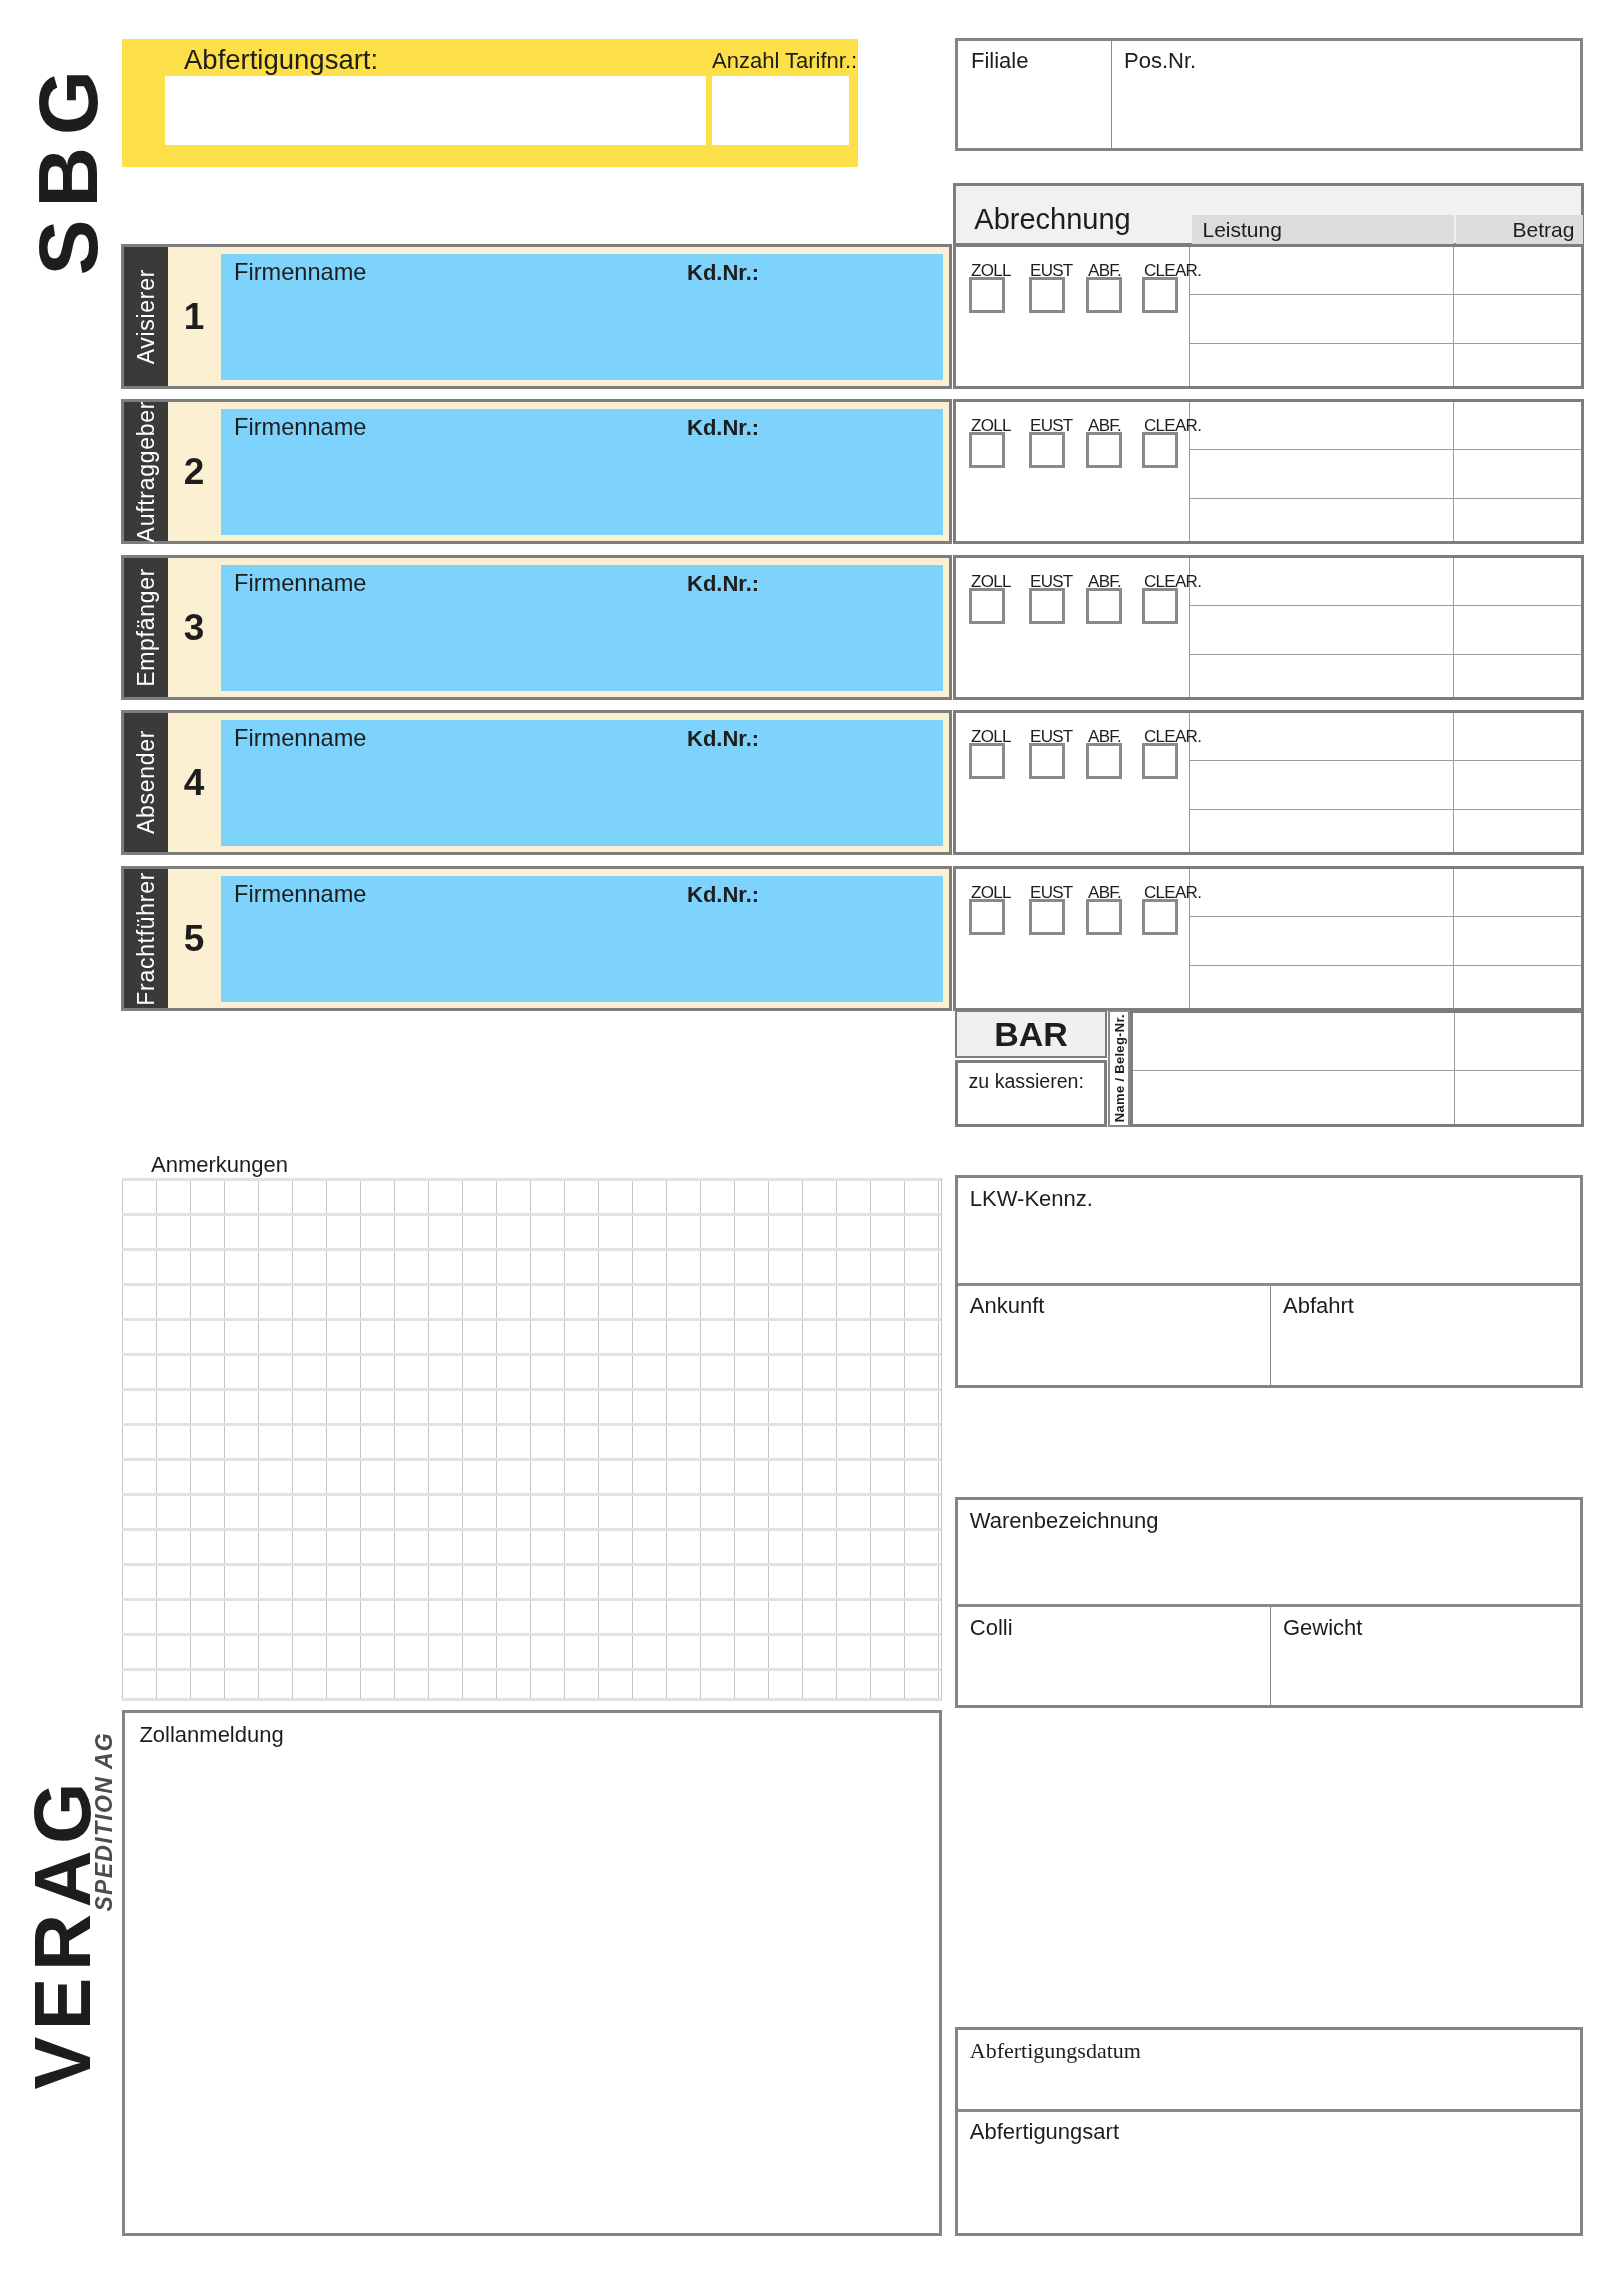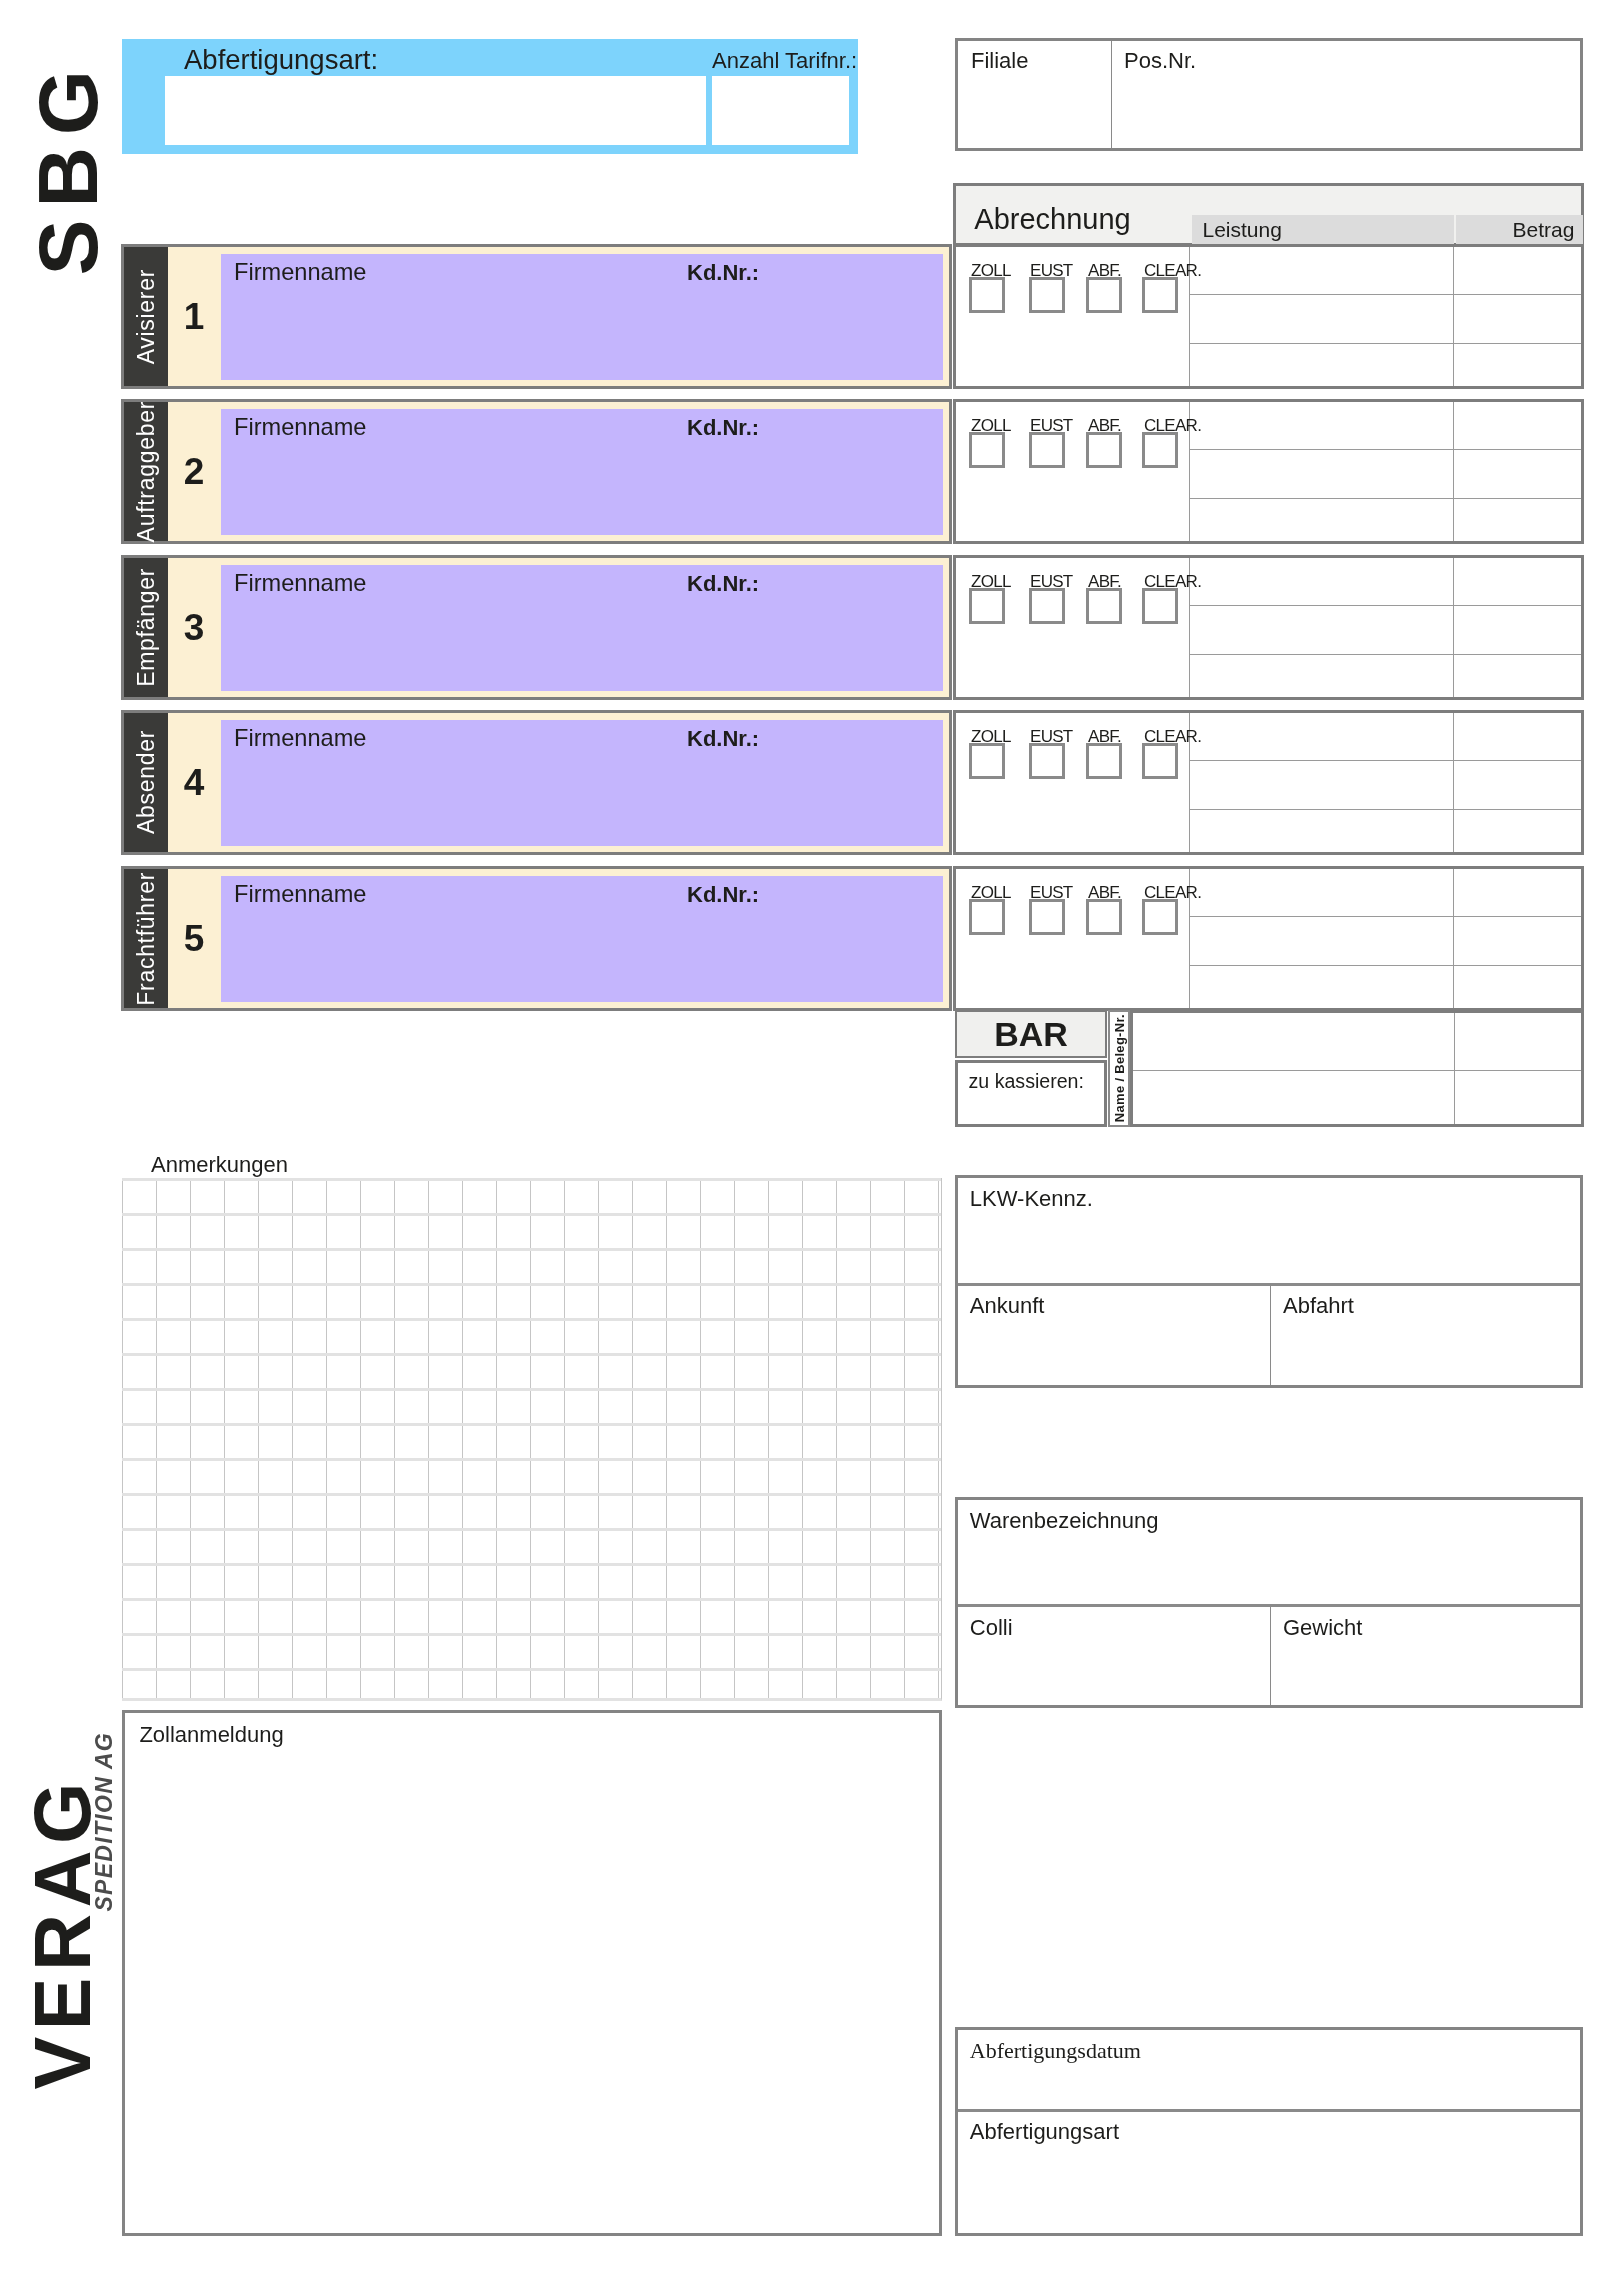--- a/index.html
+++ b/index.html
@@ -2,21 +2,21 @@
 <html style="font-size:10.5px"><head>
 <meta charset="utf-8">
 <style>
   html,body{margin:0;padding:0;background:#fff;}
   body{width:1623px;height:2295px;position:relative;font-family:"Liberation Sans",sans-serif;color:#1d1d1b;}
   .abs{position:absolute;}
   .vtext{writing-mode:vertical-rl;transform:rotate(180deg);white-space:nowrap;}
   .flexc{display:flex;align-items:center;justify-content:center;}
 
   
-  .band{left:122px;top:39px;width:736px;height:115px;background:#7dd3fc;}
+  .band{left:122px;top:39px;width:736px;height:128px;background:#fde047;}
   .band-label{left:62px;top:5.2px;font-size:27.5px;}
   .input1{left:43px;top:37px;width:541px;height:69px;background:#fff;}
   .band-label2{left:590px;top:9.2px;font-size:22px;}
   .input2{left:590px;top:37px;width:137px;height:69px;background:#fff;}
 
   .filiale-box{left:955px;top:38px;width:628px;height:113px;border:3.3px solid #848484;background:#fff;box-sizing:border-box;}
   .filiale-div{left:153px;top:0;width:1.3px;height:100%;background:#8a8a8a;}
   .lbl34{font-size:22px;}
   .lbl30{font-size:19.6px;}
 
@@ -35,21 +35,21 @@
   .cb-label{top:14px;font-size:17px;letter-spacing:-0.7px;}
   .cb{top:30px;width:30px;height:30px;border:3.9px solid #8a8a8a;background:#fff;}
   .cbx0{left:13px;} .cbx1{left:73px;} .cbx2{left:130px;} .cbx3{left:186px;}
   .clx0{left:15px;} .clx1{left:74px;} .clx2{left:132px;} .clx3{left:188px;}
 
   
   .prow{left:121px;width:831px;height:145px;border:3.3px solid #7d7d7d;background:#fcf0d3;box-sizing:border-box;}
   .strip{left:0;top:0;width:44px;height:100%;background:#3a3a38;color:#fff;}
   .strip .vtext{font-size:23px;letter-spacing:0.7px;}
   .pnum{left:44px;top:0;width:52px;height:100%;font-size:37px;font-weight:bold;}
-  .pwhite{left:97px;top:6.5px;right:6.5px;bottom:6.5px;background:#c4b5fd;}
+  .pwhite{left:97px;top:6.5px;right:6.5px;bottom:6.5px;background:#7dd3fc;}
   .firmen{left:13px;top:5.2px;font-size:23.6px;}
   .kdnr{left:466px;top:6.5px;font-size:22px;font-weight:bold;}
 
   
   .bar-cell{left:955px;top:1010px;width:152px;height:48px;background:#f0f0ee;border:2.6px solid #7d7d7d;box-sizing:border-box;font-size:34px;font-weight:bold;}
   .kass-box{left:955px;top:1060px;width:152px;height:67px;border:3.3px solid #7d7d7d;background:#fff;box-sizing:border-box;}
   .nbstrip{left:1108px;top:1010px;width:22px;height:117px;border:2px solid #8a8a8a;background:#fff;box-sizing:border-box;}
   .nbstrip .vtext{font-size:13px;font-weight:bold;letter-spacing:0.3px;}
   .barlines{left:1130px;top:1010px;width:454px;height:117px;border:3.3px solid #7d7d7d;background:#fff;box-sizing:border-box;}
   .barlines .h{left:0;right:0;top:57px;height:1.3px;background:#9a9a9a;}

